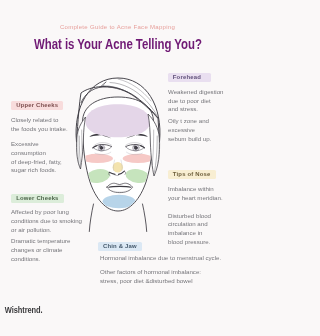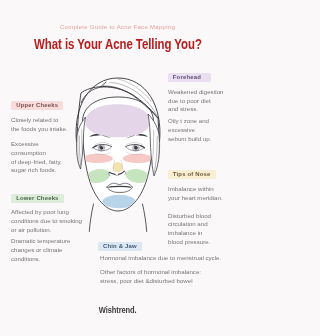--- a/index.html
+++ b/index.html
@@ -3,30 +3,30 @@
 <meta charset="utf-8">
 <style>
   html,body{margin:0;padding:0;}
   body{width:235px;height:336px;background:#faf8f8;overflow:hidden;
        font-family:"Liberation Sans",sans-serif;position:relative;
        -webkit-font-smoothing:antialiased;}
   .kicker{position:absolute;left:0;right:0;top:23.5px;text-align:center;
           font-size:6px;letter-spacing:.3px;color:#e7a09c;line-height:7px;
           white-space:nowrap;}
   .title{position:absolute;left:0;right:0;top:37px;text-align:center;
-         font-size:14px;font-weight:600;color:#b91c1c;letter-spacing:-.05px;
+         font-size:14px;font-weight:600;color:#701a75;letter-spacing:-.05px;
          line-height:14px;white-space:nowrap;}
   .title span{display:inline-block;transform:scaleX(.815);}
   #face{position:absolute;left:0;top:0;}
   .badge{position:absolute;font-size:5.95px;font-weight:700;letter-spacing:.18px;
          border-radius:1.5px;line-height:9.4px;height:9.4px;padding:0 5px;
          white-space:nowrap;box-sizing:content-box;}
   .para{position:absolute;font-size:6.15px;line-height:8.7px;color:#75757a;
         white-space:nowrap;}
-  .logo{position:absolute;left:0;right:0;top:304.5px;text-align:center;
+  .logo{position:absolute;left:0;right:0;top:304.5px;text-align:left;
         font-size:9.4px;font-weight:700;color:#3b3b3d;letter-spacing:-.1px;
         line-height:10px;}
   .logo span{display:inline-block;transform:scaleX(.80);}
 </style>
 </head>
 <body>
 
 <svg id="face" width="235" height="336" viewBox="0 0 235 336" xmlns="http://www.w3.org/2000/svg">
 <defs>
  <clipPath id="faceClip">

